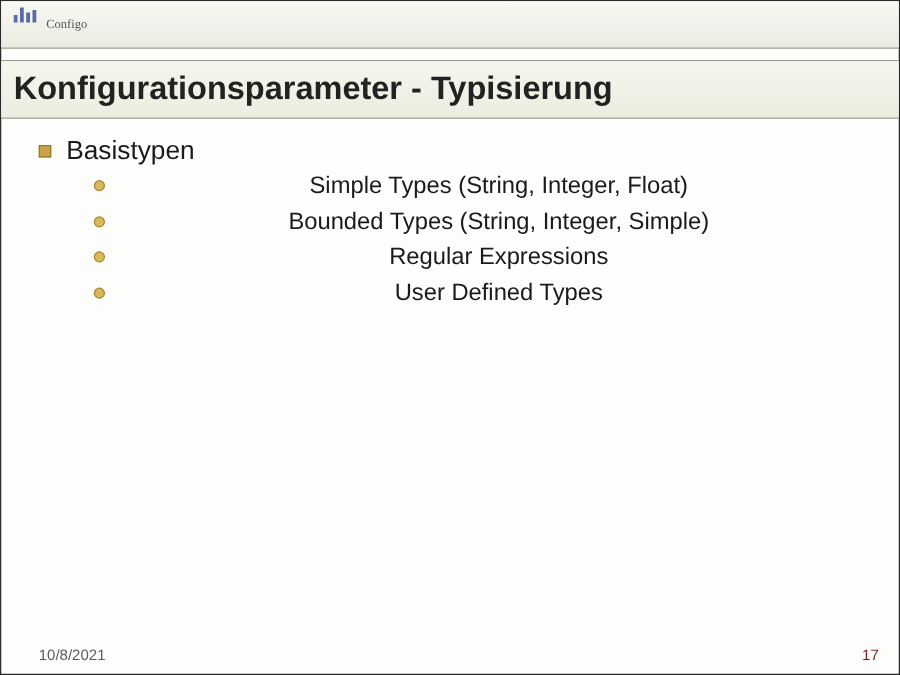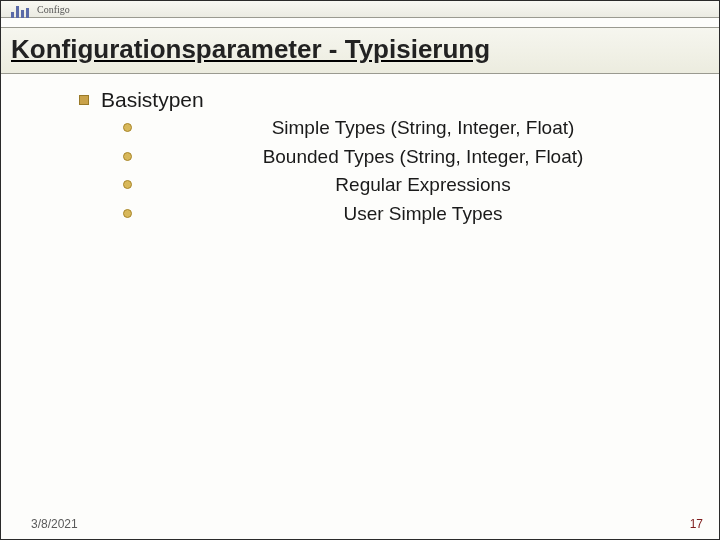--- a/index.html
+++ b/index.html
@@ -14,21 +14,21 @@
     background: #fdfdfb;
     border: 1px solid #2a2a2a;
     display: flex;
     flex-direction: column;
     position: relative;
   }
   
   .header {
     display: flex;
     align-items: center;
-    height: 17px;
+    height: 38px;
     padding: 2px 8px 2px 36px;
     background: linear-gradient(#f8f8f3, #ebebe2);
     border-bottom: 1px solid #9a9a90;
     font-size: 10px;
     color: #555;
     font-family: Georgia, 'Times New Roman', serif;
   }
   .logo {
     position: absolute;
     left: 10px;
@@ -49,35 +49,33 @@
   
   .gap1 {
     height: 10px;
     border-bottom: 1px solid #9a9a90;
   }
   
   .title-bar {
     background: linear-gradient(#f6f6ef, #ececdf);
     border-bottom: 1px solid #9a9a90;
     padding: 6px 10px 8px 10px;
-    text-decoration: underline;
   }
   .title-bar h1 {
     font-family: Verdana, Geneva, sans-serif;
     font-size: 26px;
     font-weight: 700;
     color: #222;
   }
   
   .body {
     flex: 1;
     padding: 14px 18px 10px 30px;
     font-size: 20px;
     color: #1a1a1a;
-    margin-left: 48px;
   }
   ul.level1 {
     list-style: none;
     padding: 0;
   }
   ul.level1 > li {
     position: relative;
     padding-left: 22px;
     margin-bottom: 4px;
     font-size: 21px;
@@ -151,26 +149,26 @@
   <div class="title-bar">
     <h1>Konfigurationsparameter - Typisierung</h1>
   </div>
 
   <div class="body">
     <ul class="level1">
       <li>
         <span>Basistypen</span>
         <ul class="level2">
           <li><span>Simple Types (String, Integer, Float)</span></li>
-          <li><span>Bounded Types (String, Integer, Float)</span></li>
+          <li><span>Bounded Types (String, Integer, Simple)</span></li>
           <li><span>Regular Expressions</span></li>
-          <li><span>User Simple Types</span></li>
+          <li><span>User Defined Types</span></li>
         </ul>
       </li>
     </ul>
   </div>
 
   <div class="footer">
-    <span>3/8/2021</span>
+    <span>10/8/2021</span>
     <span class="page">17</span>
   </div>
 
 </div>
 
 </body></html>

